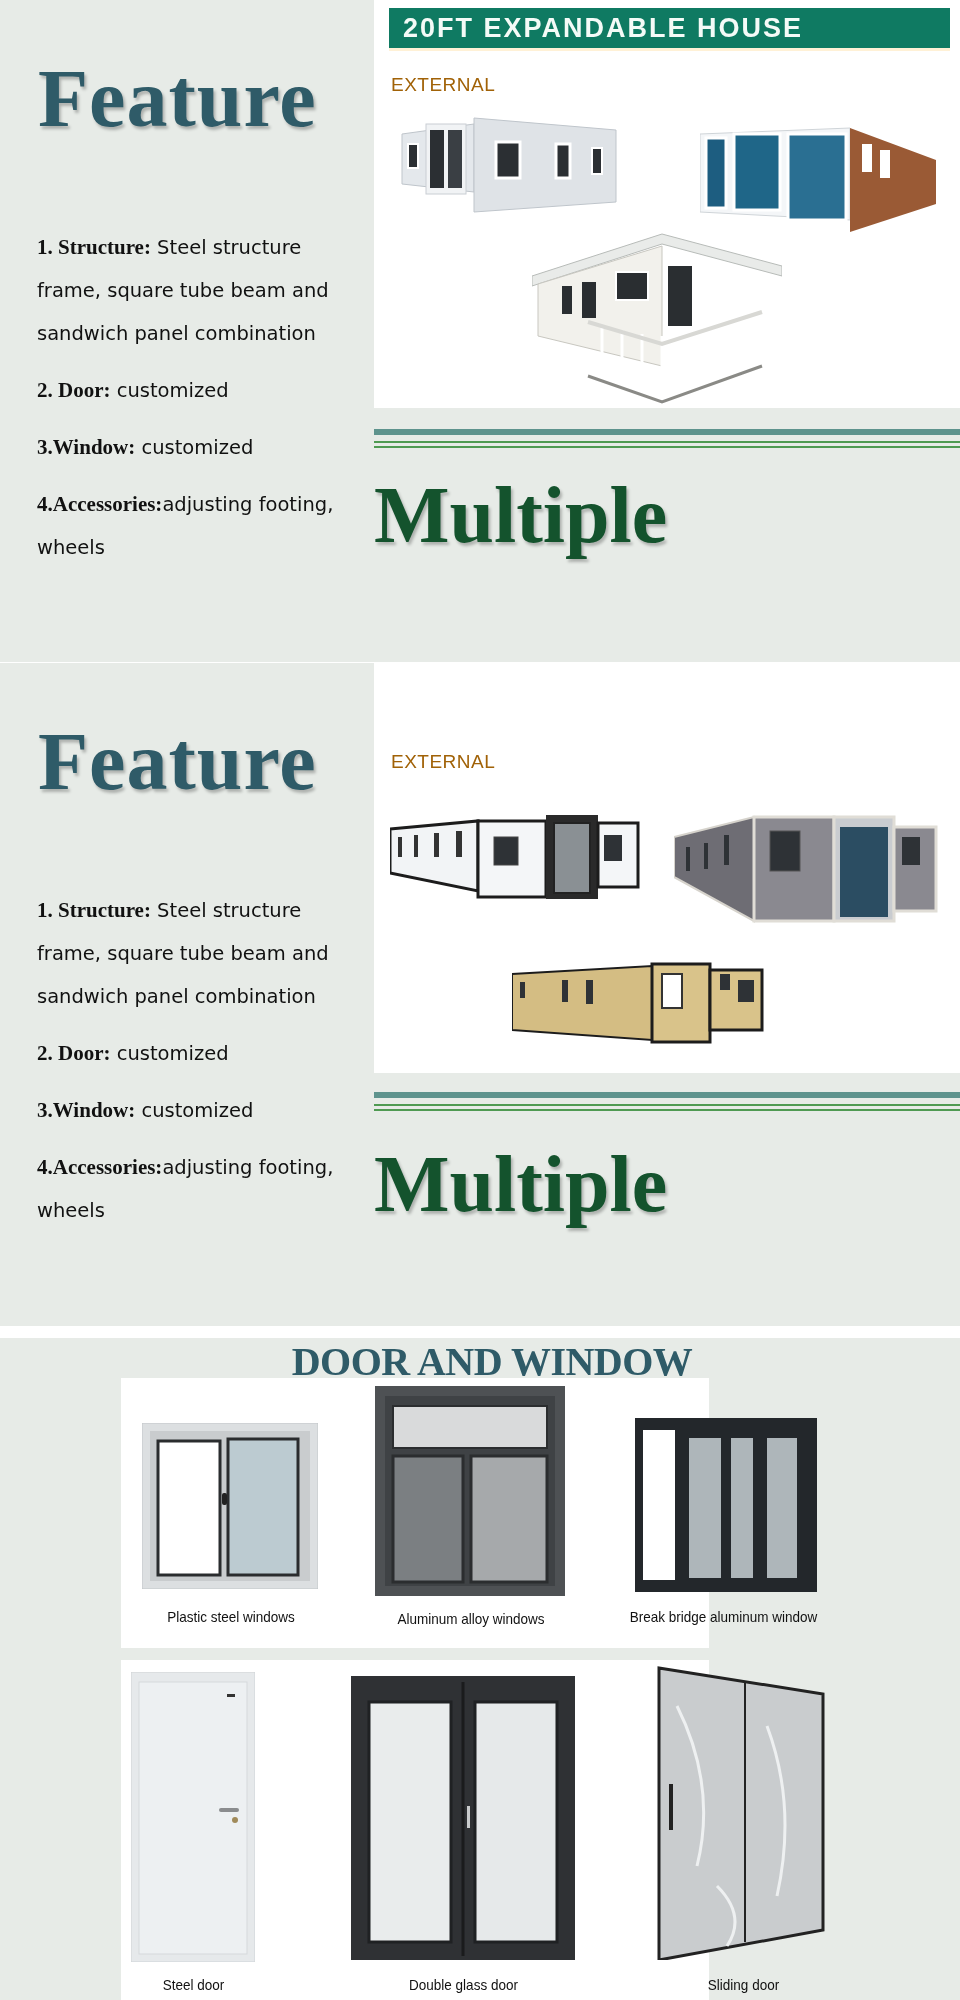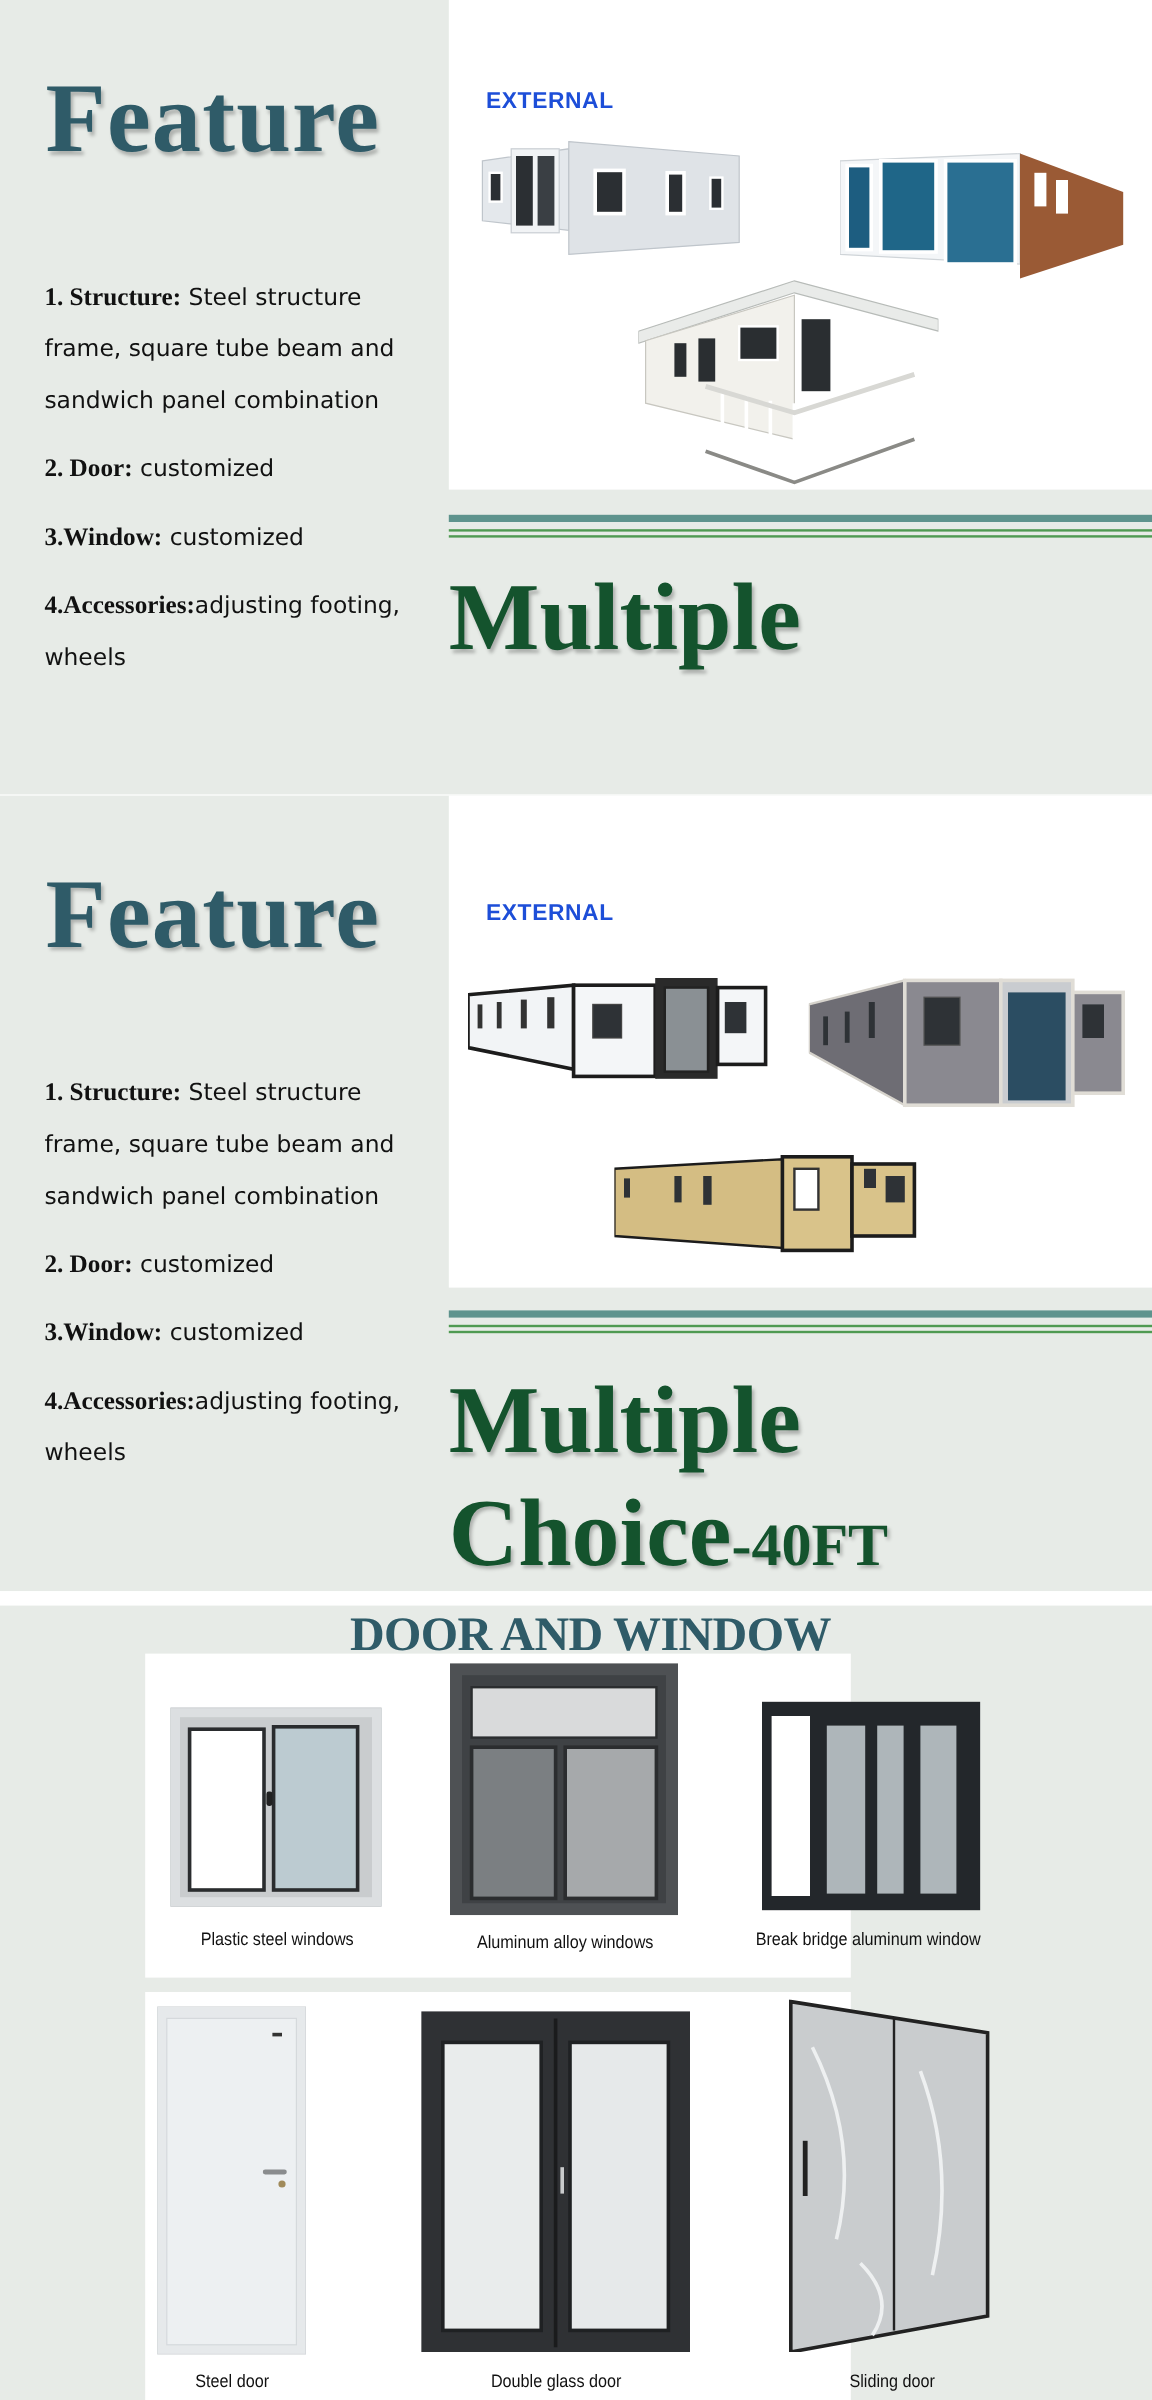--- a/index.html
+++ b/index.html
@@ -32,22 +32,22 @@
     position: absolute; left: 374px; top: 0; width: 586px; height: 408px; background: #ffffff;
   }
   .banner {
     position: absolute; left: 15px; top: 8px; width: 561px; height: 40px;
     background: #0f7a62; color: #f4fbf7;
     font-family: "Liberation Sans", sans-serif; font-weight: bold; font-size: 27px;
     letter-spacing: 2px; line-height: 40px; padding-left: 14px;
     box-shadow: 0 3px 0 #fff1d6;
   }
   .external {
-    position: absolute; left: 31px; top: 74px;
-    font-family: "Liberation Sans", sans-serif; font-weight: bold; font-size: 19px; color: #1d4ed8;
+    position: absolute; left: 17px; top: 74px;
+    font-family: "Liberation Sans", sans-serif; font-weight: normal; font-size: 19px; color: #a16207;
     letter-spacing: 0.5px;
   }
   .house { position: absolute; }
 
   .divider-thick { position: absolute; left: 374px; width: 586px; height: 6px; background: #5e938d; top: 429px; }
   .divider-thin1 { position: absolute; left: 374px; width: 586px; height: 2px; background: #4f9a52; top: 441px; }
   .divider-thin2 { position: absolute; left: 374px; width: 586px; height: 2px; background: #4f9a52; top: 446px; }
 
   .mc-title {
     position: absolute; left: 374px; width: 586px; text-align: left;
@@ -77,20 +77,21 @@
 <div class="section sec1">
   <div class="feature-title">Feature</div>
   <div class="feature-list">
     <div class="item"><b>1. Structure:</b><span class="val"> Steel structure frame, square tube beam and sandwich panel combination</span></div>
     <div class="item"><b>2. Door:</b><span class="val"> customized</span></div>
     <div class="item"><b>3.Window:</b><span class="val"> customized</span></div>
     <div class="item"><b>4.Accessories:</b><span class="val">adjusting footing, wheels</span></div>
   </div>
 
   <div class="img-panel">
+    <div class="banner">20FT EXPANDABLE HOUSE</div>
     <div class="external">EXTERNAL</div>
 
     <svg class="house" style="left:22px;top:112px" width="230" height="110" viewBox="0 0 230 110">
       <polygon points="6,22 78,12 78,80 6,72" fill="#e4e8ec" stroke="#bfc5cb"></polygon>
       <polygon points="78,6 220,18 220,90 78,100" fill="#dfe3e7" stroke="#bfc5cb"></polygon>
       <rect x="30" y="12" width="40" height="70" fill="#f1f3f5" stroke="#c9ced3"></rect>
       <rect x="34" y="18" width="14" height="58" fill="#2b2f33"></rect>
         <rect x="52" y="18" width="14" height="58" fill="#3a3f44"></rect>
       <rect x="12" y="32" width="10" height="24" fill="#2b2f33" stroke="#fff" stroke-width="2"></rect>
       <rect x="100" y="30" width="24" height="36" fill="#2b2f33" stroke="#fff" stroke-width="3"></rect>
@@ -187,21 +188,20 @@
         <rect x="50" y="20" width="6" height="22" fill="#2e3236"></rect>
       <rect x="74" y="20" width="7" height="24" fill="#2e3236"></rect>
     </svg>
   </div>
 
   <div class="divider-thick"></div>
   <div class="divider-thin1"></div>
   <div class="divider-thin2"></div>
 
   <div class="mc-title mc-line1" style="top:476px">Multiple</div>
-  <div class="mc-title mc-line2" style="top:570px"><span>Choice</span><span class="suffix">-40FT</span></div>
 </div>
 
 <div class="gap"></div>
 
 <div class="section sec3"></div>
 <div class="dw-title">DOOR AND WINDOW</div>
 
 <div class="panel win-panel">
 
   <svg style="position:absolute;left:21px;top:45px" width="176" height="166" viewBox="0 0 176 166">

